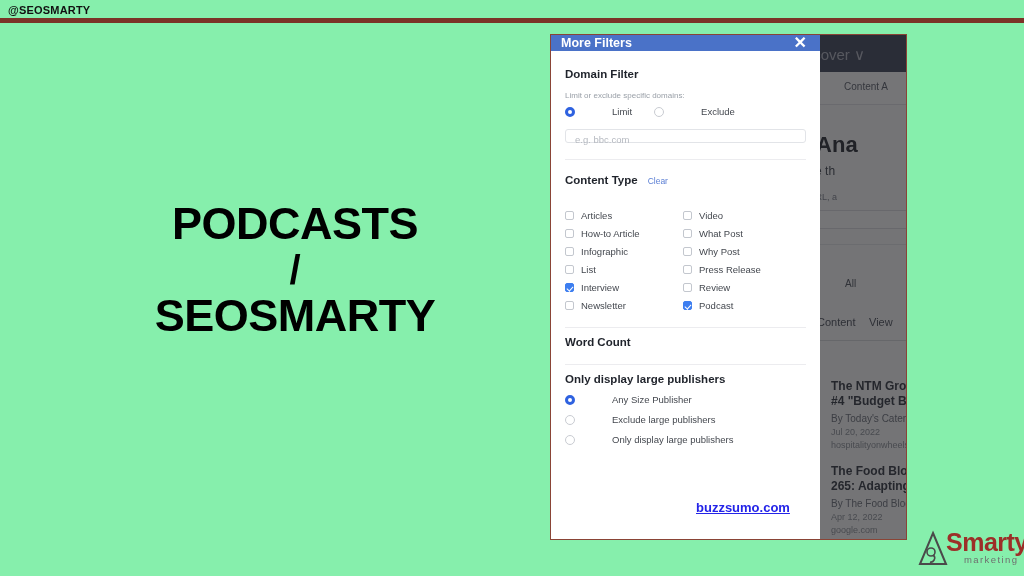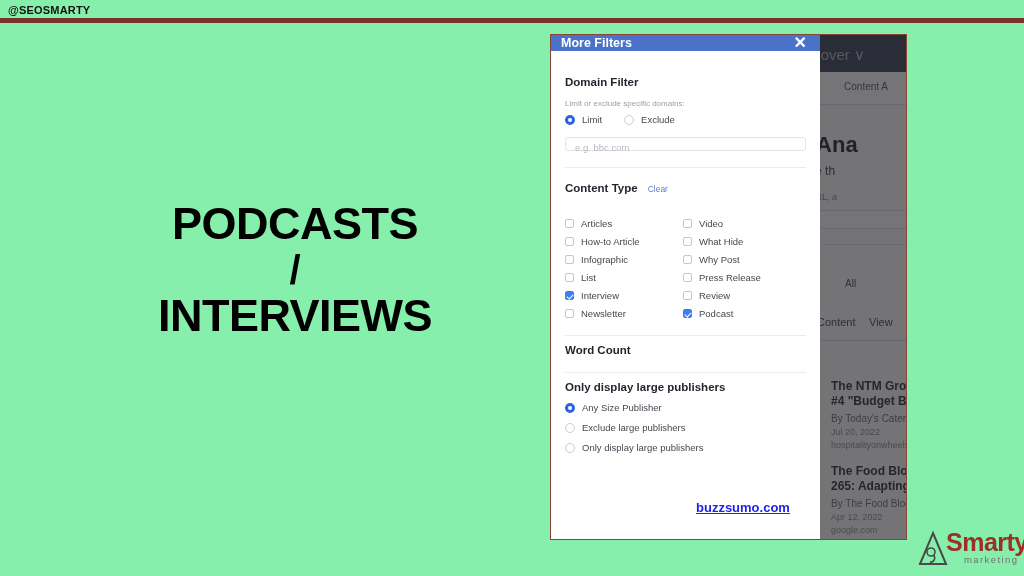--- a/index.html
+++ b/index.html
@@ -151,21 +151,21 @@
   }
   .modal-title {
     color: #fff; font-size: 12.5px; font-weight: 700;
   }
   .modal-close {
     position: absolute; right: 13px; top: 50%; transform: translateY(-50%);
     color: #fff; font-size: 16px; font-weight: 700; line-height: 1;
     cursor: pointer;
   }
   .modal-body {
-    padding: 12px 14px;
+    padding: 4px 14px;
     background: #fff;
     height: 472px;
     box-sizing: border-box;
     position: relative;
   }
   .sec-title {
     font-size: 11.5px; font-weight: 700; color: #1f232b;
     margin: 0; padding: 0;
   }
   .muted-note {
@@ -175,21 +175,21 @@
   .radio-row { display: flex; align-items: center; margin-top: 9px; }
   .radio-row + .radio-row { margin-top: 9px; }
   .radio {
     width: 10px; height: 10px; border-radius: 50%;
     border: 1.5px solid #c9ccd2; box-sizing: border-box;
     margin-right: 7px; flex: none; background: #fff;
   }
   .radio.on {
     border-color: #2f62e0; border-width: 3px; background: #fff;
   }
-  .radio-label { font-size: 9.5px; color: #44484f; }
+  .radio-label { font-size: 9.5px; color: #44484f; margin-left: 30px; }
   .inline-radios { display: flex; align-items: center; margin-top: 6px; }
   .inline-radios .radio-row { margin-top: 0; margin-right: 22px; }
 
   .txtinput {
     margin-top: 12px;
     width: 100%; height: 14px;
     border: 1px solid #e2e4e8; border-radius: 3px;
     background: #fff; box-sizing: border-box;
     font-size: 9.5px; color: #b5b9c0;
     padding: 0 9px; line-height: 20px;
@@ -247,21 +247,21 @@
 <body>
 
 <div id="stage">
 
   <div class="handle">@SEOSMARTY</div>
   <div class="handle-rule"></div>
 
   <div class="headline">
     <div class="l1">PODCASTS</div>
     <div class="l2">/</div>
-    <div class="l3">INTERVIEWS</div>
+    <div class="l3">SEOSMARTY</div>
   </div>
 
   <div class="shot">
 
     <div class="app">
       <div class="app-topbar">
         <div class="nav">Discover ∨</div>
       </div>
       <div class="app-tabrow">
         <div class="tab">Content A</div>
@@ -340,21 +340,21 @@
           <div class="cb-item">
             <span class="cbox"></span>
             <span class="cb-label">Video</span>
           </div>
           <div class="cb-item">
             <span class="cbox"></span>
             <span class="cb-label">How-to Article</span>
           </div>
           <div class="cb-item">
             <span class="cbox"></span>
-            <span class="cb-label">What Hide</span>
+            <span class="cb-label">What Post</span>
           </div>
           <div class="cb-item">
             <span class="cbox"></span>
             <span class="cb-label">Infographic</span>
           </div>
           <div class="cb-item">
             <span class="cbox"></span>
             <span class="cb-label">Why Post</span>
           </div>
           <div class="cb-item">

